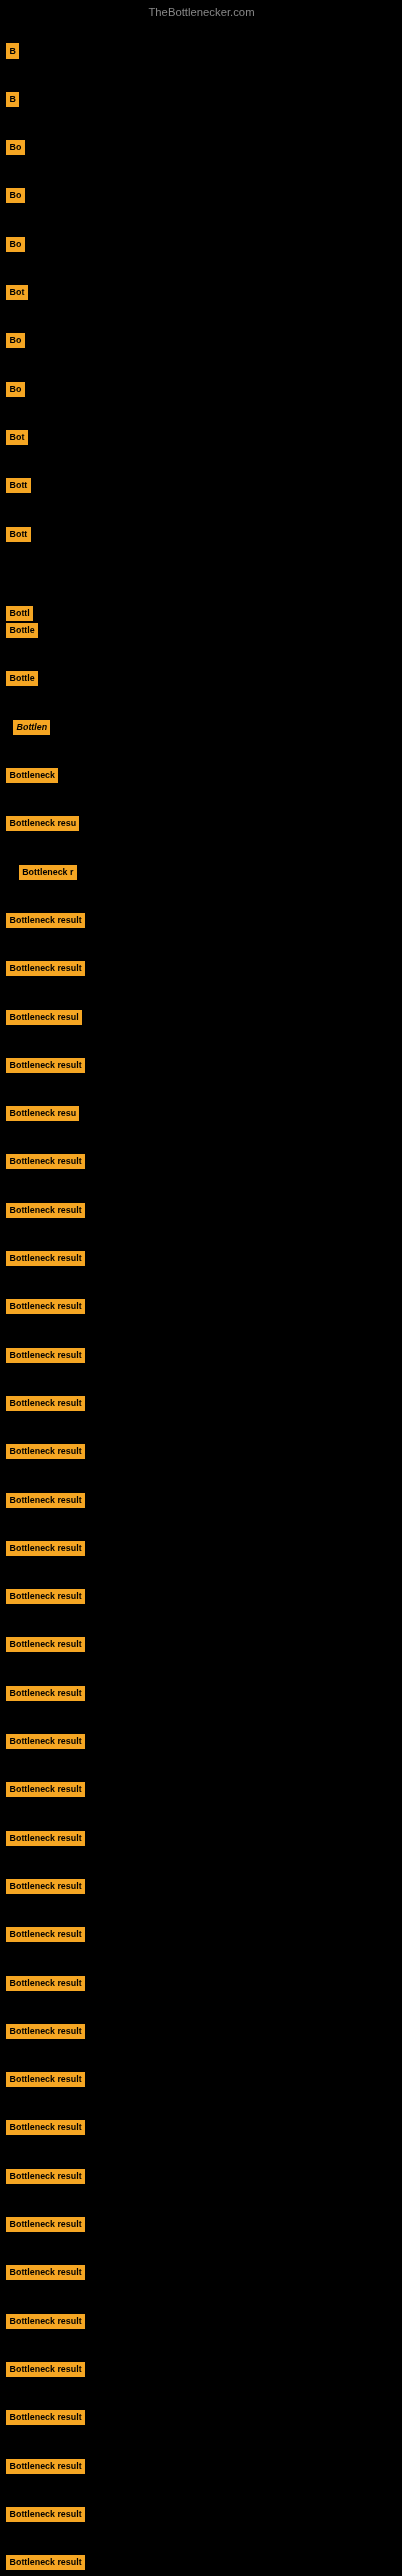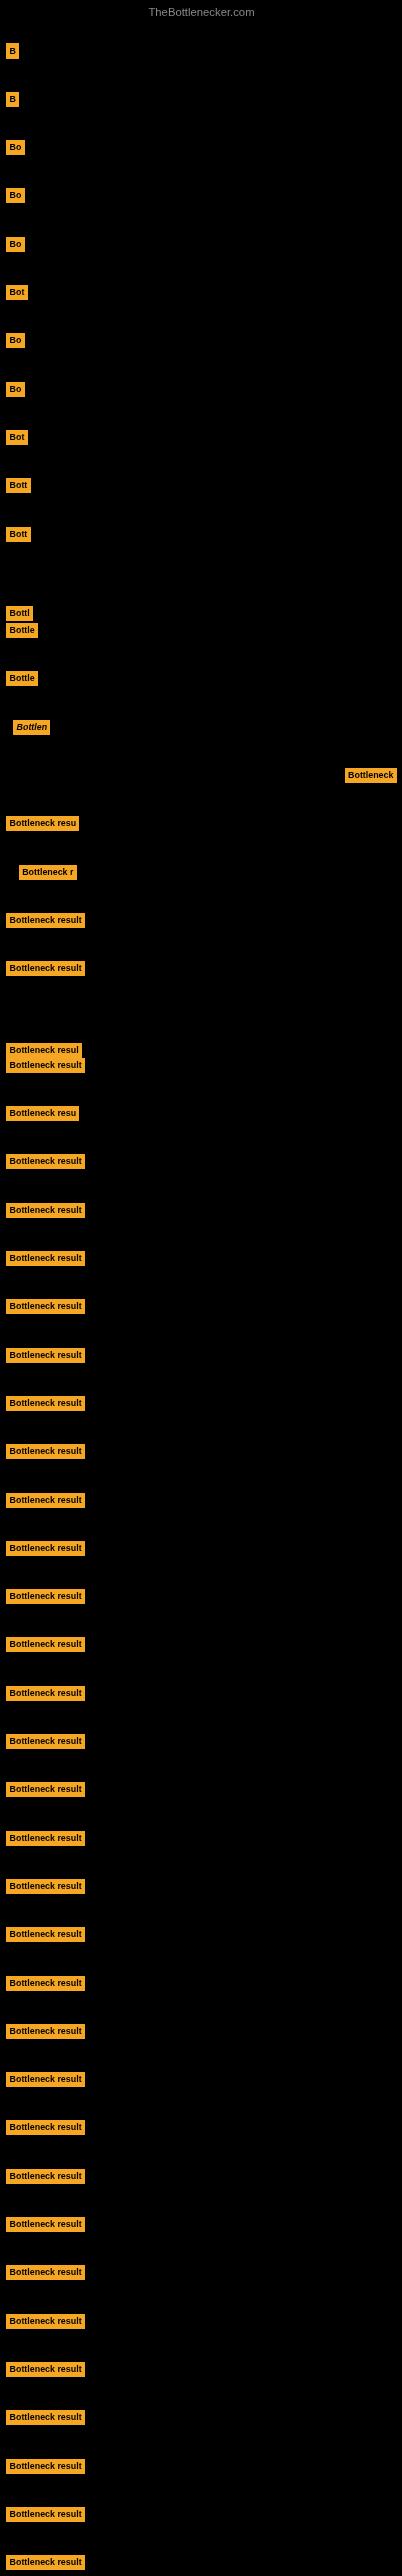--- a/index.html
+++ b/index.html
@@ -96,36 +96,36 @@
     </div>
     <div class="result-item" style="position: absolute; top: 602px; left: 0px; width: 100%;">
       <span class="result-badge">Bottle</span>
     </div>
     <div class="result-item" style="position: absolute; top: 650px; left: 0px; width: 100%;">
       <span class="result-badge">Bottle</span>
     </div>
     <div class="result-item" style="position: absolute; top: 699px; left: 7px; width: 100%; font-style: italic;">
       <span class="result-badge">Bottlen</span>
     </div>
-    <div class="result-item" style="position: absolute; top: 747px; left: 0px; width: 100%; justify-content: flex-end;">
+    <div class="result-item" style="position: absolute; top: 747px; left: 0px; width: 100%;">
       <span class="result-badge">Bottleneck</span>
     </div>
     <div class="result-item" style="position: absolute; top: 795px; left: 0px; width: 100%;">
       <span class="result-badge">Bottleneck resu</span>
     </div>
     <div class="result-item" style="position: absolute; top: 844px; left: 0px; width: 100%; padding-left: 19px;">
       <span class="result-badge">Bottleneck r</span>
     </div>
     <div class="result-item" style="position: absolute; top: 892px; left: 0px; width: 100%;">
       <span class="result-badge">Bottleneck result</span>
     </div>
     <div class="result-item" style="position: absolute; top: 940px; left: 0px; width: 100%;">
       <span class="result-badge">Bottleneck result</span>
     </div>
-    <div class="result-item" style="position: absolute; top: 989px; left: 0px; width: 100%; margin-top: 33px;">
+    <div class="result-item" style="position: absolute; top: 989px; left: 0px; width: 100%;">
       <span class="result-badge">Bottleneck resul</span>
     </div>
     <div class="result-item" style="position: absolute; top: 1037px; left: 0px; width: 100%;">
       <span class="result-badge">Bottleneck result</span>
     </div>
     <div class="result-item" style="position: absolute; top: 1085px; left: 0px; width: 100%;">
       <span class="result-badge">Bottleneck resu</span>
     </div>
     <div class="result-item" style="position: absolute; top: 1133px; left: 0px; width: 100%;">
       <span class="result-badge">Bottleneck result</span>

